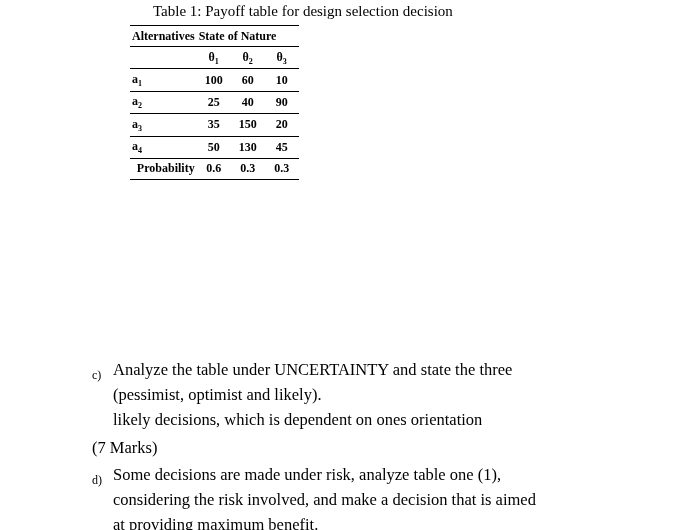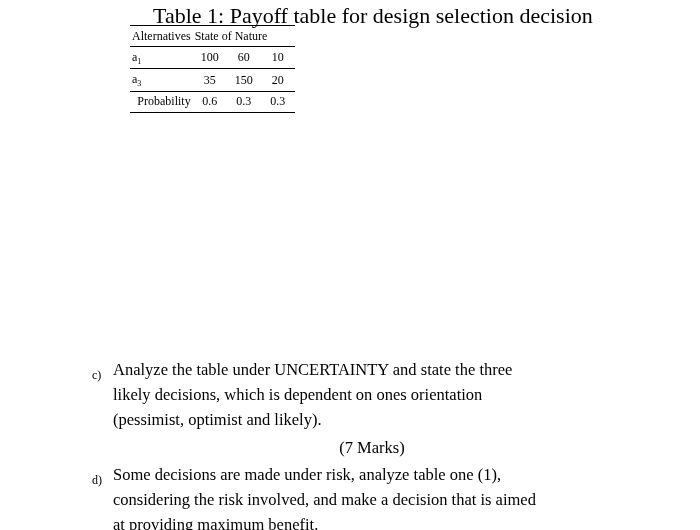--- a/index.html
+++ b/index.html
@@ -11,36 +11,36 @@
     color: #000000;
     font-family: "Liberation Serif", serif;
     position: relative;
     overflow: hidden;
   }
 
   .doc-title {
     position: absolute;
     left: 153px;
     top: 3px;
-    font-size: 22px;
+    font-size: 15px;
     white-space: nowrap;
   }
 
   table.payoff {
     position: absolute;
     left: 130px;
     top: 25px;
     border-collapse: collapse;
     border-top: 1.4px solid #000;
     font-size: 12px;
   }
   table.payoff tr { border-bottom: 1px solid #000; }
   table.payoff th, table.payoff td {
     padding: 2.5px 2px;
-    font-weight: normal;
+    font-weight: bold;
     vertical-align: middle;
   }
   th.alt-header { text-align: left; font-weight: bold; width: 62px; }
   th.son-header { text-align: left; font-weight: bold; }
   .num-col { width: 34px; text-align: center; }
   th.num-col { font-weight: bold; }
   td.row-label { text-align: left; }
   td.prob-label { text-align: right; font-weight: bold; }
   sub { font-size: 8px; }
 
@@ -54,66 +54,84 @@
   }
   .q-row { display: flex; }
   .q-label {
     flex: none;
     width: 21px;
     font-size: 12px;
     padding-top: 6px;
   }
   .q-text { flex: 1; }
   .marks-line {
-    text-align: center;
+    text-align: left;
     margin: 3px 0 2px 0;
   }
 </style>
 </head>
 <body>
 
 <div>
 
   <div class="doc-title">Table 1: Payoff table for design selection decision</div>
 
   <table class="payoff">
     <tbody>
       <tr>
         <th class="alt-header">Alternatives</th>
         <th class="son-header" colspan="3">State of Nature</th>
       </tr>
       <tr>
+        <th></th>
+        <th class="num-col"><span>θ</span><sub>1</sub></th>
+        <th class="num-col"><span>θ</span><sub>2</sub></th>
+        <th class="num-col"><span>θ</span><sub>3</sub></th>
+      </tr>
+      <tr>
         <td class="row-label"><span>a</span><sub>1</sub></td>
         <td class="num-col">100</td>
         <td class="num-col">60</td>
         <td class="num-col">10</td>
       </tr>
       <tr>
+        <td class="row-label"><span>a</span><sub>2</sub></td>
+        <td class="num-col">25</td>
+        <td class="num-col">40</td>
+        <td class="num-col">90</td>
+      </tr>
+      <tr>
         <td class="row-label"><span>a</span><sub>3</sub></td>
         <td class="num-col">35</td>
         <td class="num-col">150</td>
         <td class="num-col">20</td>
+      </tr>
+      <tr>
+        <td class="row-label"><span>a</span><sub>4</sub></td>
+        <td class="num-col">50</td>
+        <td class="num-col">130</td>
+        <td class="num-col">45</td>
       </tr>
       <tr>
         <td class="prob-label">Probability</td>
         <td class="num-col">0.6</td>
         <td class="num-col">0.3</td>
         <td class="num-col">0.3</td>
       </tr>
     </tbody>
   </table>
 
   <div class="questions">
 
     <div class="q-row">
       <span class="q-label">c)</span>
       <span class="q-text">
         <div>Analyze the table under UNCERTAINTY and state the three</div>
+        <div>(pessimist, optimist and likely).</div>
         <div>likely decisions, which is dependent on ones orientation</div>
-        <div>(pessimist, optimist and likely).</div>
       </span>
     </div>
 
     <div class="marks-line">(7 Marks)</div>
 
     <div class="q-row">
       <span class="q-label">d)</span>
       <span class="q-text">
         <div>Some decisions are made under risk, analyze table one (1),</div>
         <div>considering the risk involved, and make a decision that is aimed</div>

